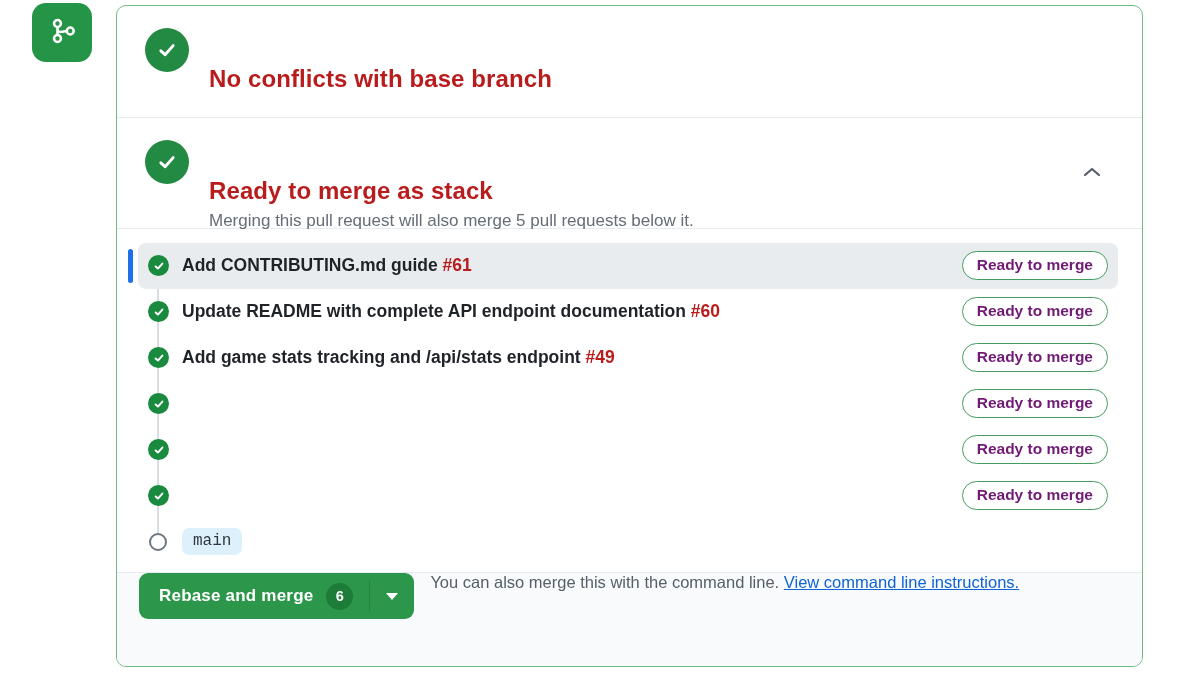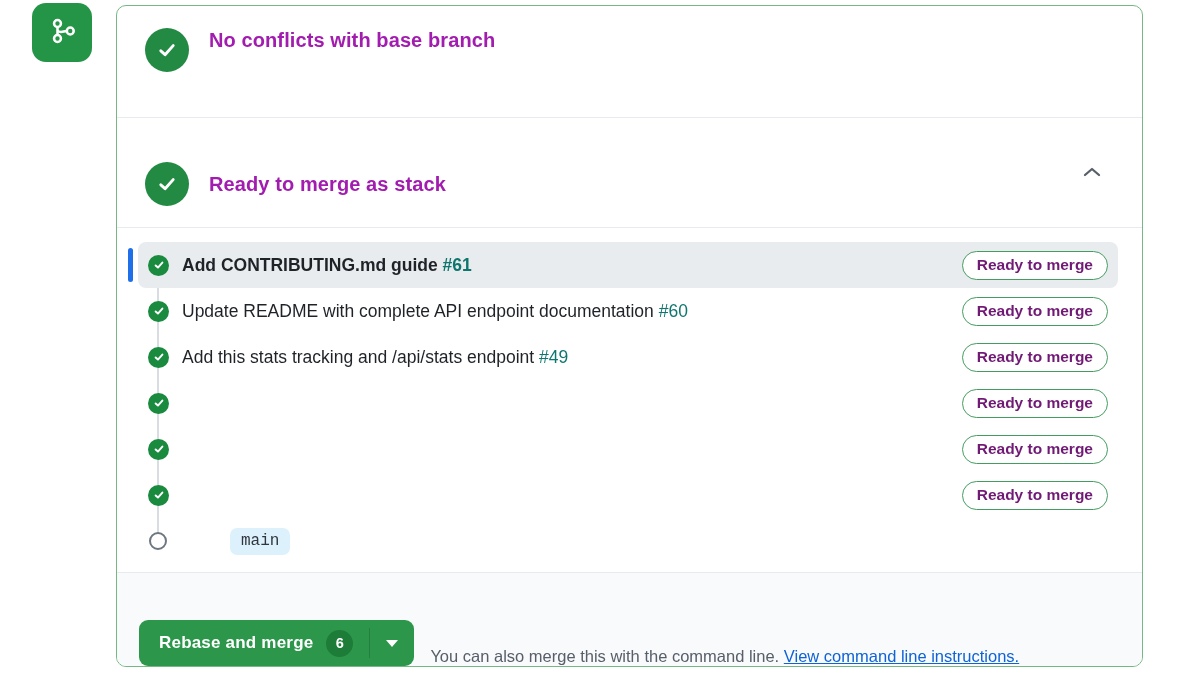--- a/index.html
+++ b/index.html
@@ -20,28 +20,28 @@
     overflow: hidden; display: flex; flex-direction: column;
   }
 
   
   .check-section {
     display: flex; align-items: flex-start;
     padding: 20px 28px 0 28px; position: relative;
     border-bottom: 1px solid #e7eaee;
   }
   .check-section.first { height: 112px; }
-  .check-section.second { height: 111px; align-items: center; }
+  .check-section.second { height: 111px; }
   .big-check {
     width: 44px; height: 44px; border-radius: 50%; background: #238a44;
     flex: 0 0 auto; display: flex; align-items: center; justify-content: center;
     margin-top: 2px;
   }
   .check-text { margin-left: 20px; padding-top: 3px; }
-  .check-title { font-size: 20px; font-weight: 700; color: #a21caf; letter-spacing: .1px; }
+  .check-title { font-size: 24px; font-weight: 700; color: #b91c1c; letter-spacing: .1px; margin-top: 36px; }
   .check-sub { font-size: 17px; color: #656d76; margin-top: 6px; }
   .collapse-btn {
     position: absolute; right: 36px; top: 42px; width: 28px; height: 28px;
     background: transparent; border: none; cursor: pointer;
     display: flex; align-items: center; justify-content: center;
   }
 
   
   .stack-list { position: relative; height: 345px; padding: 14px 24px 0 21px; }
   .connector {
@@ -55,45 +55,45 @@
   .stack-row.selected { background: #e9ecef; }
   .sel-bar {
     position: absolute; left: -10px; top: 6px; width: 5px; height: 34px;
     border-radius: 3px; background: #1f6feb;
   }
   .row-check {
     width: 21px; height: 21px; border-radius: 50%; background: #1a8a3f;
     flex: 0 0 auto; display: flex; align-items: center; justify-content: center;
     position: relative; z-index: 1;
   }
-  .row-title { margin-left: 13px; font-size: 17.5px; color: #1f2328; white-space: nowrap; }
+  .row-title { margin-left: 13px; font-size: 17.5px; color: #1f2328; white-space: nowrap; font-weight: bold; }
   .stack-row.selected .row-title { font-weight: 700; }
-  .row-num { color: #0f766e; }
+  .row-num { color: #b91c1c; }
   .merge-badge {
     margin-left: auto; flex: 0 0 auto;
     font-size: 15.5px; font-weight: 600; color: #701a75;
     border: 1.5px solid #449d60; border-radius: 999px;
     padding: 3px 14px 4px 14px; background: #ffffff; line-height: 20px;
   }
-  .base-row { position: relative; display: flex; align-items: center; height: 46px; padding: 0 10px; gap: 48px; }
+  .base-row { position: relative; display: flex; align-items: center; height: 46px; padding: 0 10px; }
   .base-circle {
     width: 18px; height: 18px; border-radius: 50%; background: #ffffff;
     border: 2px solid #6e7781; margin-left: 1px; flex: 0 0 auto; position: relative; z-index: 1;
   }
   .branch-badge {
     margin-left: 15px; font-family: "Liberation Mono", "DejaVu Sans Mono", monospace;
     font-size: 16px; color: #30363d; background: #ddf1fd;
     padding: 4px 11px 5px 11px; border-radius: 7px;
   }
 
   
   .panel-footer {
     margin-top: auto; height: 94px; background: #f9fafb;
     border-top: 1px solid #e7eaee;
-    display: flex; align-items: flex-end; padding: 0 20px 0 22px;
+    display: flex; align-items: flex-start; padding: 0 20px 0 22px;
   }
   .merge-btn {
     display: flex; align-items: stretch; height: 46px;
     background: #2c974b; border: none; border-radius: 9px; cursor: pointer;
     color: #ffffff; overflow: hidden; padding: 0;
   }
   .merge-btn-main {
     display: flex; align-items: center; padding: 0 16px 0 20px;
     background: transparent; border: none; color: #ffffff; cursor: pointer;
   }
@@ -144,20 +144,21 @@
   </div>
 
   <div class="check-section second">
     <div class="big-check">
       <svg width="22" height="22" viewBox="0 0 16 16" fill="none" stroke="#ffffff" stroke-width="2.1" stroke-linecap="round" stroke-linejoin="round">
         <path d="M3.5 8.6 L6.6 11.4 L12.5 4.8"></path>
       </svg>
     </div>
     <div class="check-text">
       <div class="check-title">Ready to merge as stack</div>
+      <div class="check-sub">Merging this pull request will also merge 5 pull requests below it.</div>
     </div>
     <button class="collapse-btn">
       <span>
         <svg width="18" height="12" viewBox="0 0 18 12" fill="none" stroke="#57606a" stroke-width="2.3" stroke-linecap="round" stroke-linejoin="round">
           <polyline points="2,9 9,3 16,9"></polyline>
         </svg>
       </span>
     </button>
   </div>
 
@@ -184,21 +185,21 @@
       <span class="row-title"><span>Update README with complete API endpoint documentation</span> <span class="row-num">#60</span></span>
       <span class="merge-badge">Ready to merge</span>
     </div>
 
     <div class="stack-row">
       <span class="row-check">
         <svg width="12" height="12" viewBox="0 0 16 16" fill="none" stroke="#ffffff" stroke-width="2.6" stroke-linecap="round" stroke-linejoin="round">
             <path d="M3.5 8.6 L6.6 11.4 L12.5 4.8"></path>
           </svg>
       </span>
-      <span class="row-title"><span>Add this stats tracking and /api/stats endpoint</span> <span class="row-num">#49</span></span>
+      <span class="row-title"><span>Add game stats tracking and /api/stats endpoint</span> <span class="row-num">#49</span></span>
       <span class="merge-badge">Ready to merge</span>
     </div>
 
     <div class="stack-row">
       <span class="row-check">
         <svg width="12" height="12" viewBox="0 0 16 16" fill="none" stroke="#ffffff" stroke-width="2.6" stroke-linecap="round" stroke-linejoin="round">
             <path d="M3.5 8.6 L6.6 11.4 L12.5 4.8"></path>
           </svg>
       </span>
       <span class="merge-badge">Ready to merge</span>

